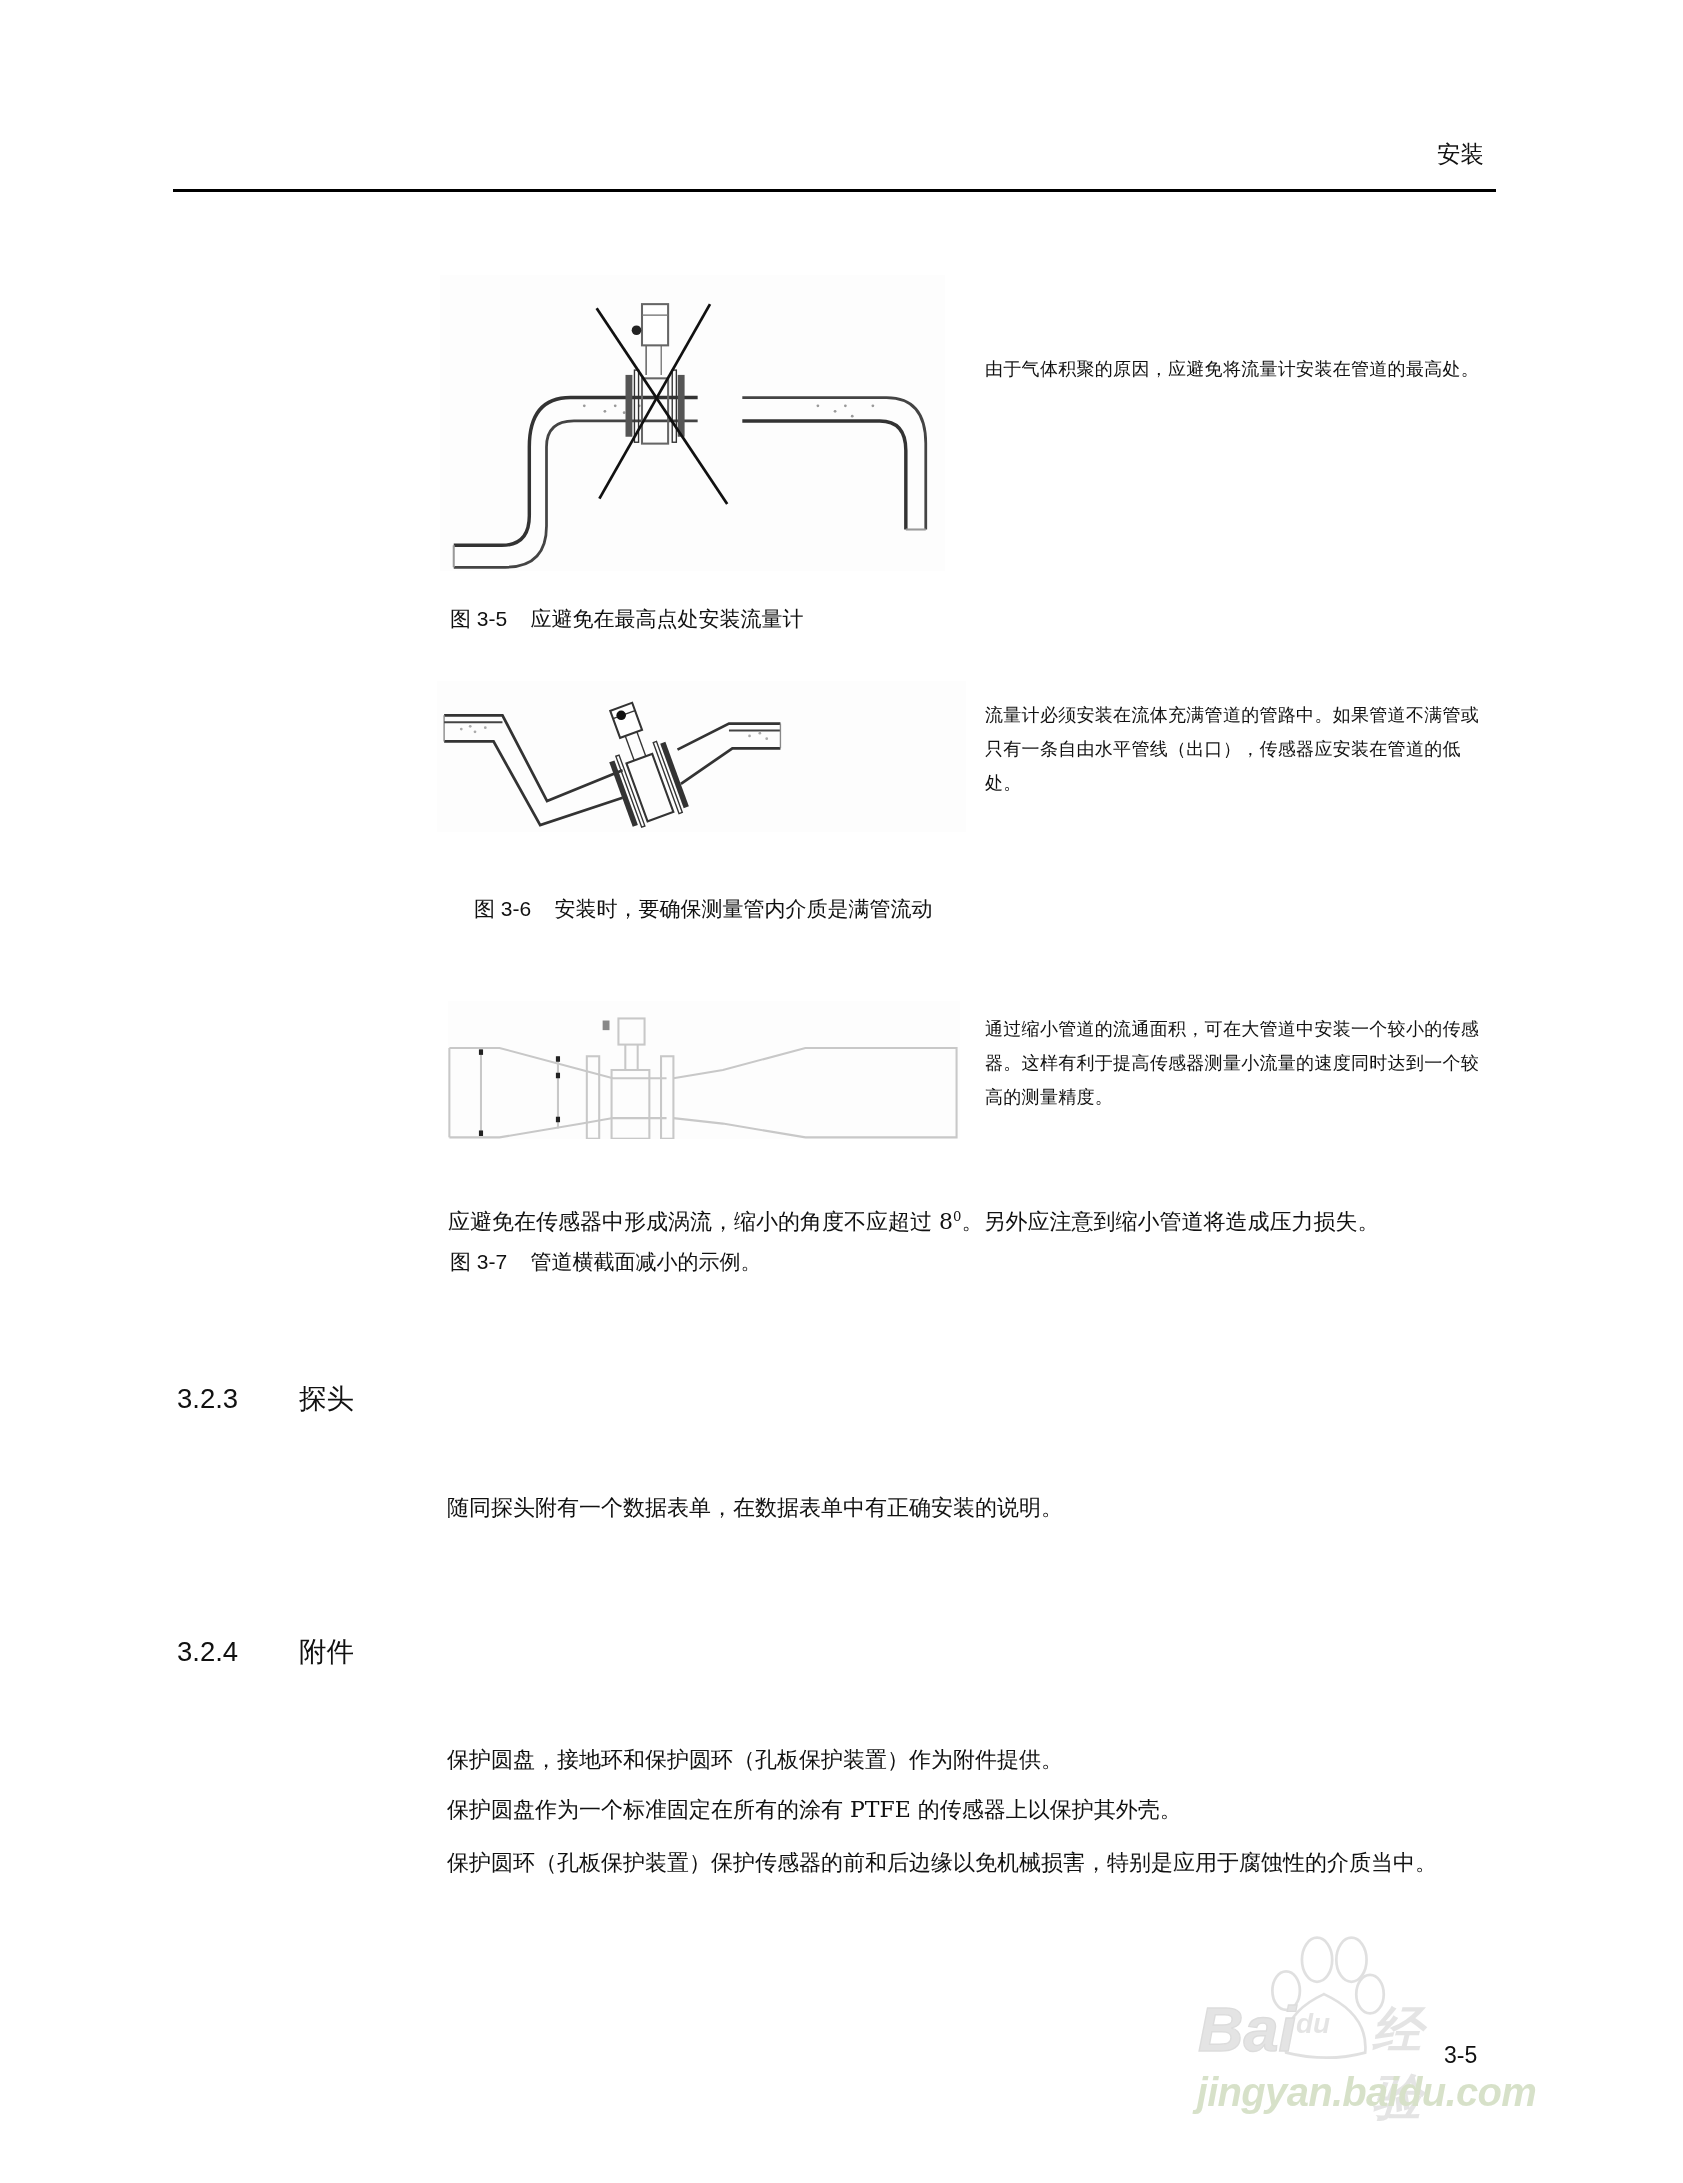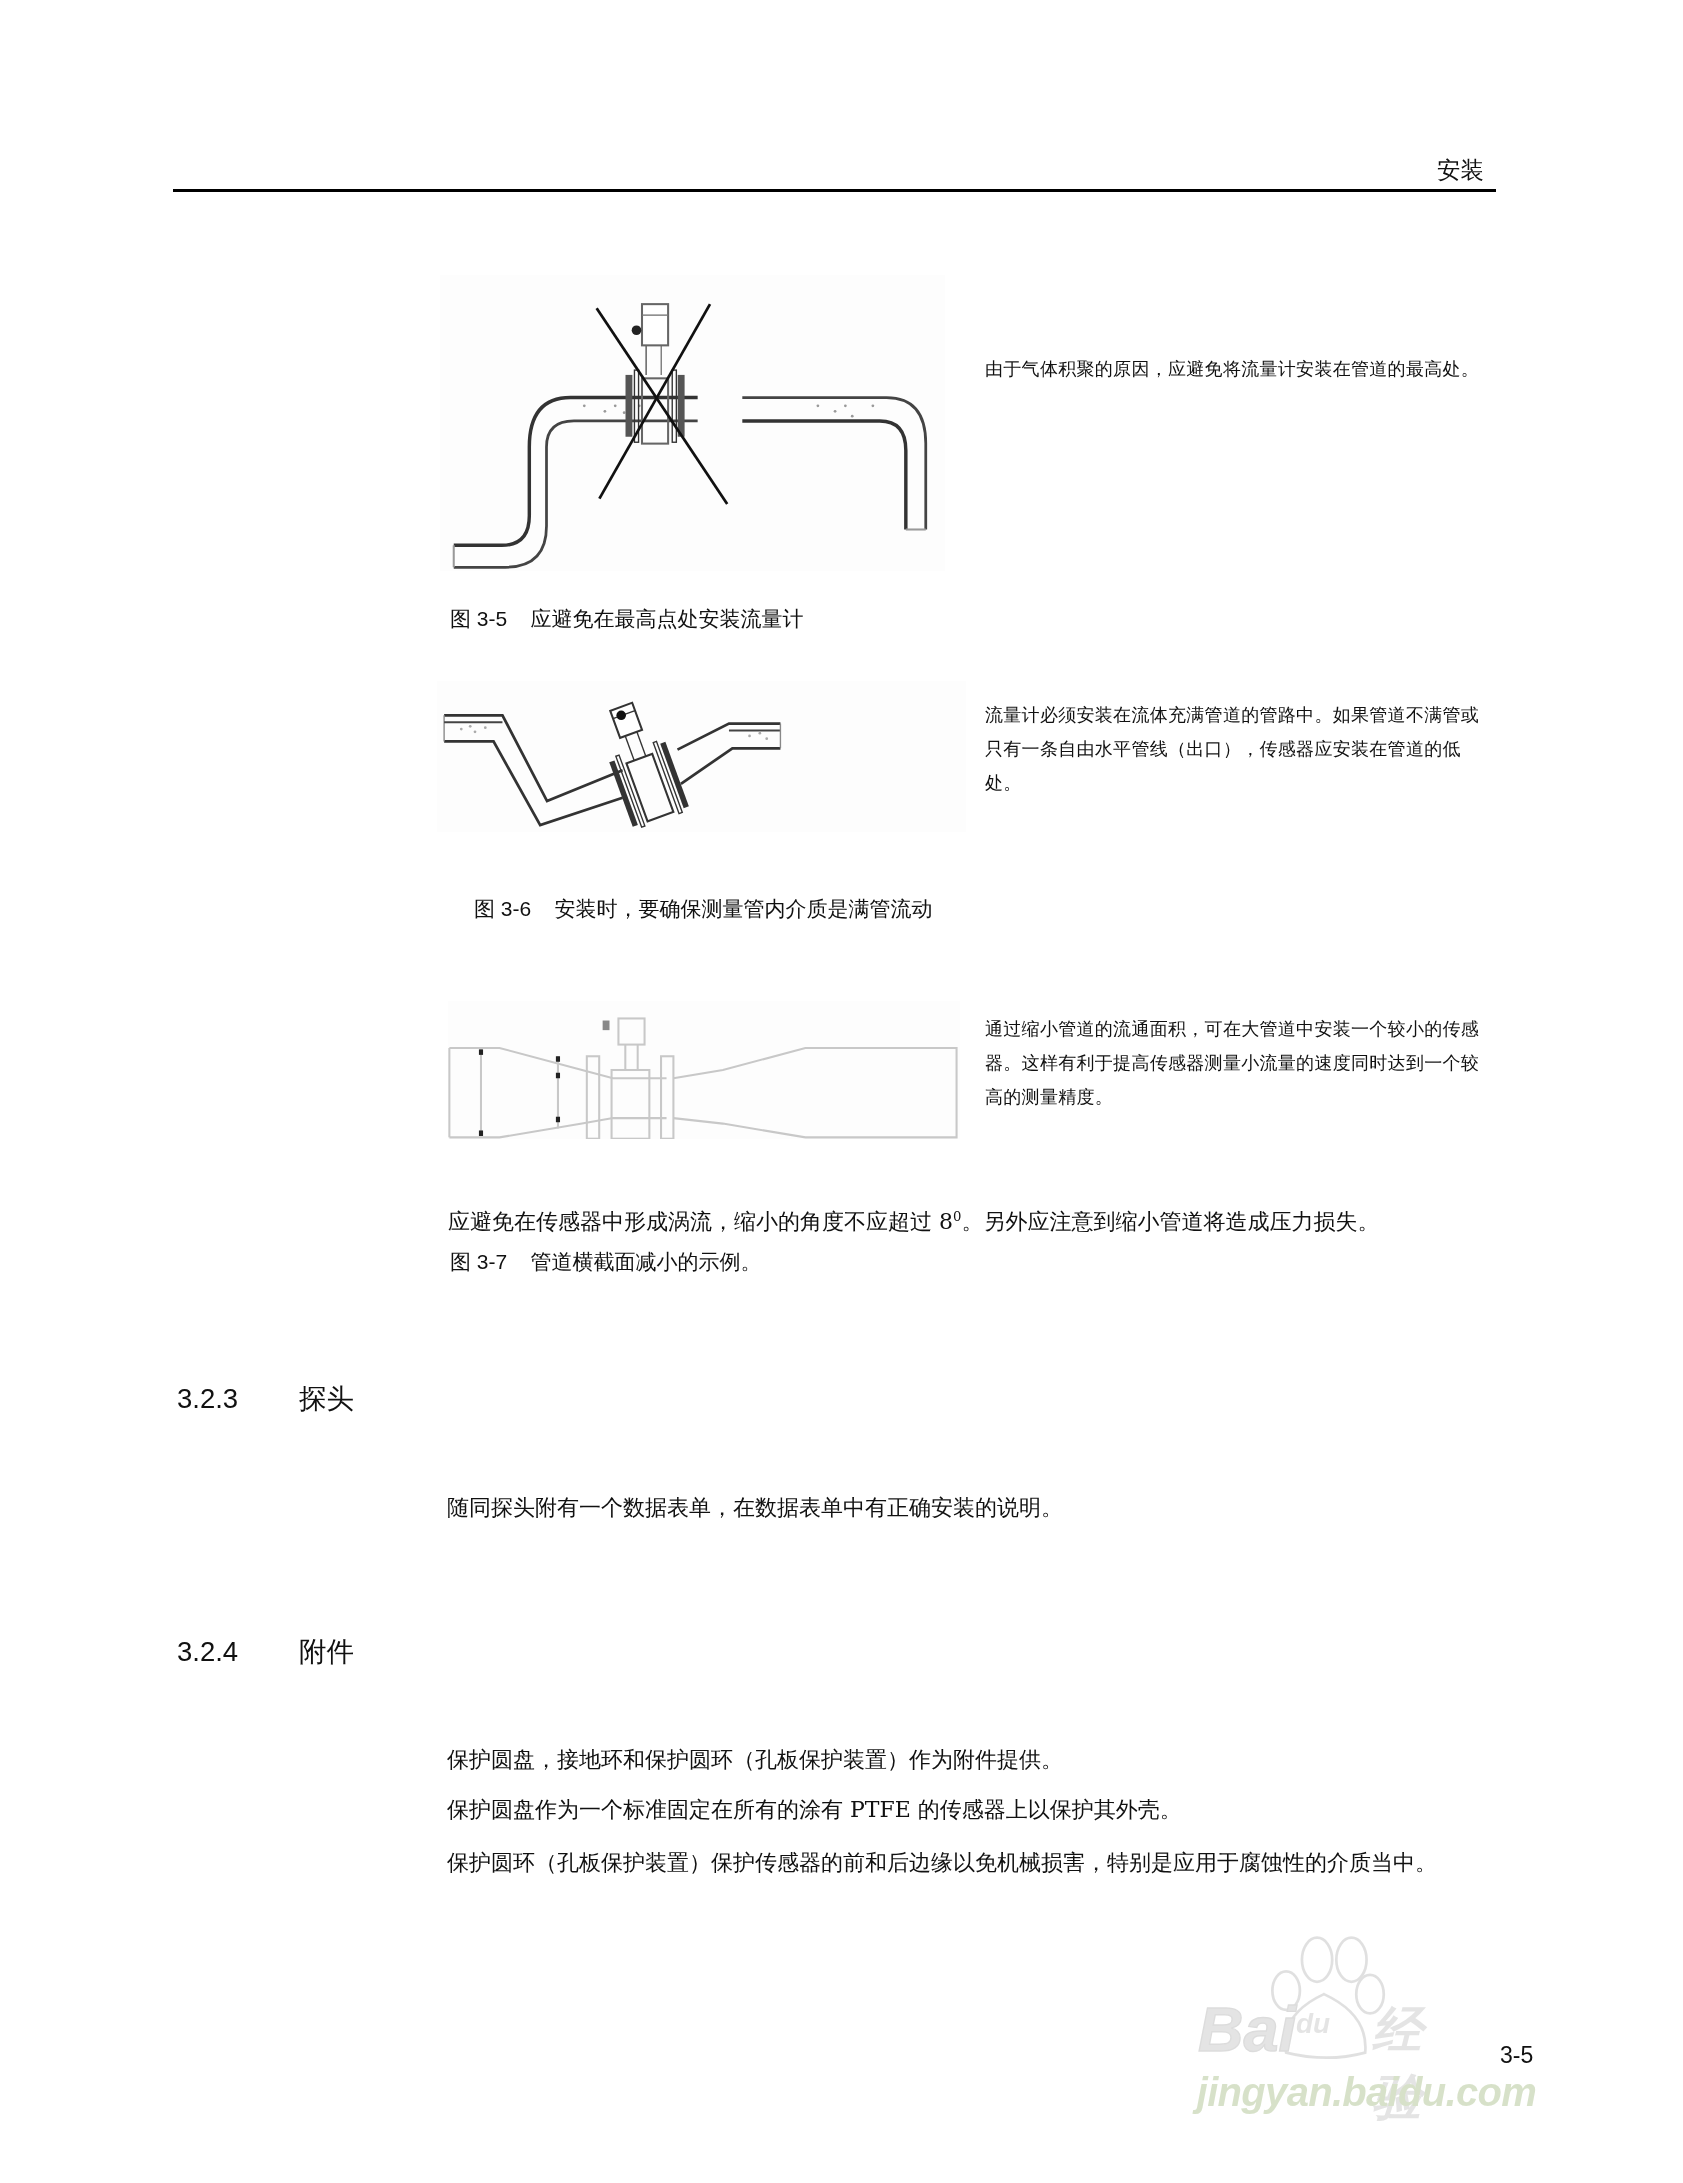--- a/index.html
+++ b/index.html
@@ -3,21 +3,21 @@
 <meta charset="utf-8">
 <style>
   html, body { margin: 0; padding: 0; background: #ffffff; }
   body {
     width: 1683px; height: 2183px; position: relative; overflow: hidden;
     font-family: "DejaVu Serif", "Liberation Serif", serif;
     color: #111111;
   }
   .abs { position: absolute; }
   .header-title {
-    left: 1437px; top: 157px; font-size: 23.4px; line-height: 27.5px;
+    left: 1437px; top: 141px; font-size: 23.4px; line-height: 27.5px;
     font-family: "DejaVu Serif", serif;
   }
   .header-rule {
     left: 173px; top: 189px; width: 1323px; height: 2.8px; background: #000;
   }
   .side-text {
     font-size: 18px; line-height: 34px; width: 509px;
     font-family: "DejaVu Serif", serif; letter-spacing: 0.3px;
   }
   .caption {
@@ -203,14 +203,14 @@
       <ellipse cx="272" cy="90" rx="20" ry="28"></ellipse>
       <path d="M150 175 Q140 120 205 90 Q270 120 265 175 Q210 190 150 175 Z"></path>
     </g>
   </svg>
   <div class="abs" style="left:15px; top:61px; font-family:'Liberation Sans',sans-serif; font-weight:bold; font-size:63px; color:#888; -webkit-text-stroke:1.4px #666;">Bai</div>
   <div class="abs" style="left:113px; top:76px; font-family:'Liberation Sans',sans-serif; font-weight:bold; font-size:28px; color:#888;">du</div>
   <div class="abs" style="left:189px; top:65px; font-family:'DejaVu Sans',sans-serif; font-weight:bold; font-size:50px; color:#888;">经验</div>
   <div class="abs" style="left:13.8px; top:138px; font-family:'Liberation Sans',sans-serif; font-weight:bold; font-size:40px; color:#4d7c0f; letter-spacing:-0.7px;">jingyan.baidu.com</div>
 </div>
 
-<div class="abs page-num" style="left:1500px; top:2042px;">3-5</div>
+<div class="abs page-num" style="left:1444px; top:2042px;">3-5</div>
 
 
 </body></html>

